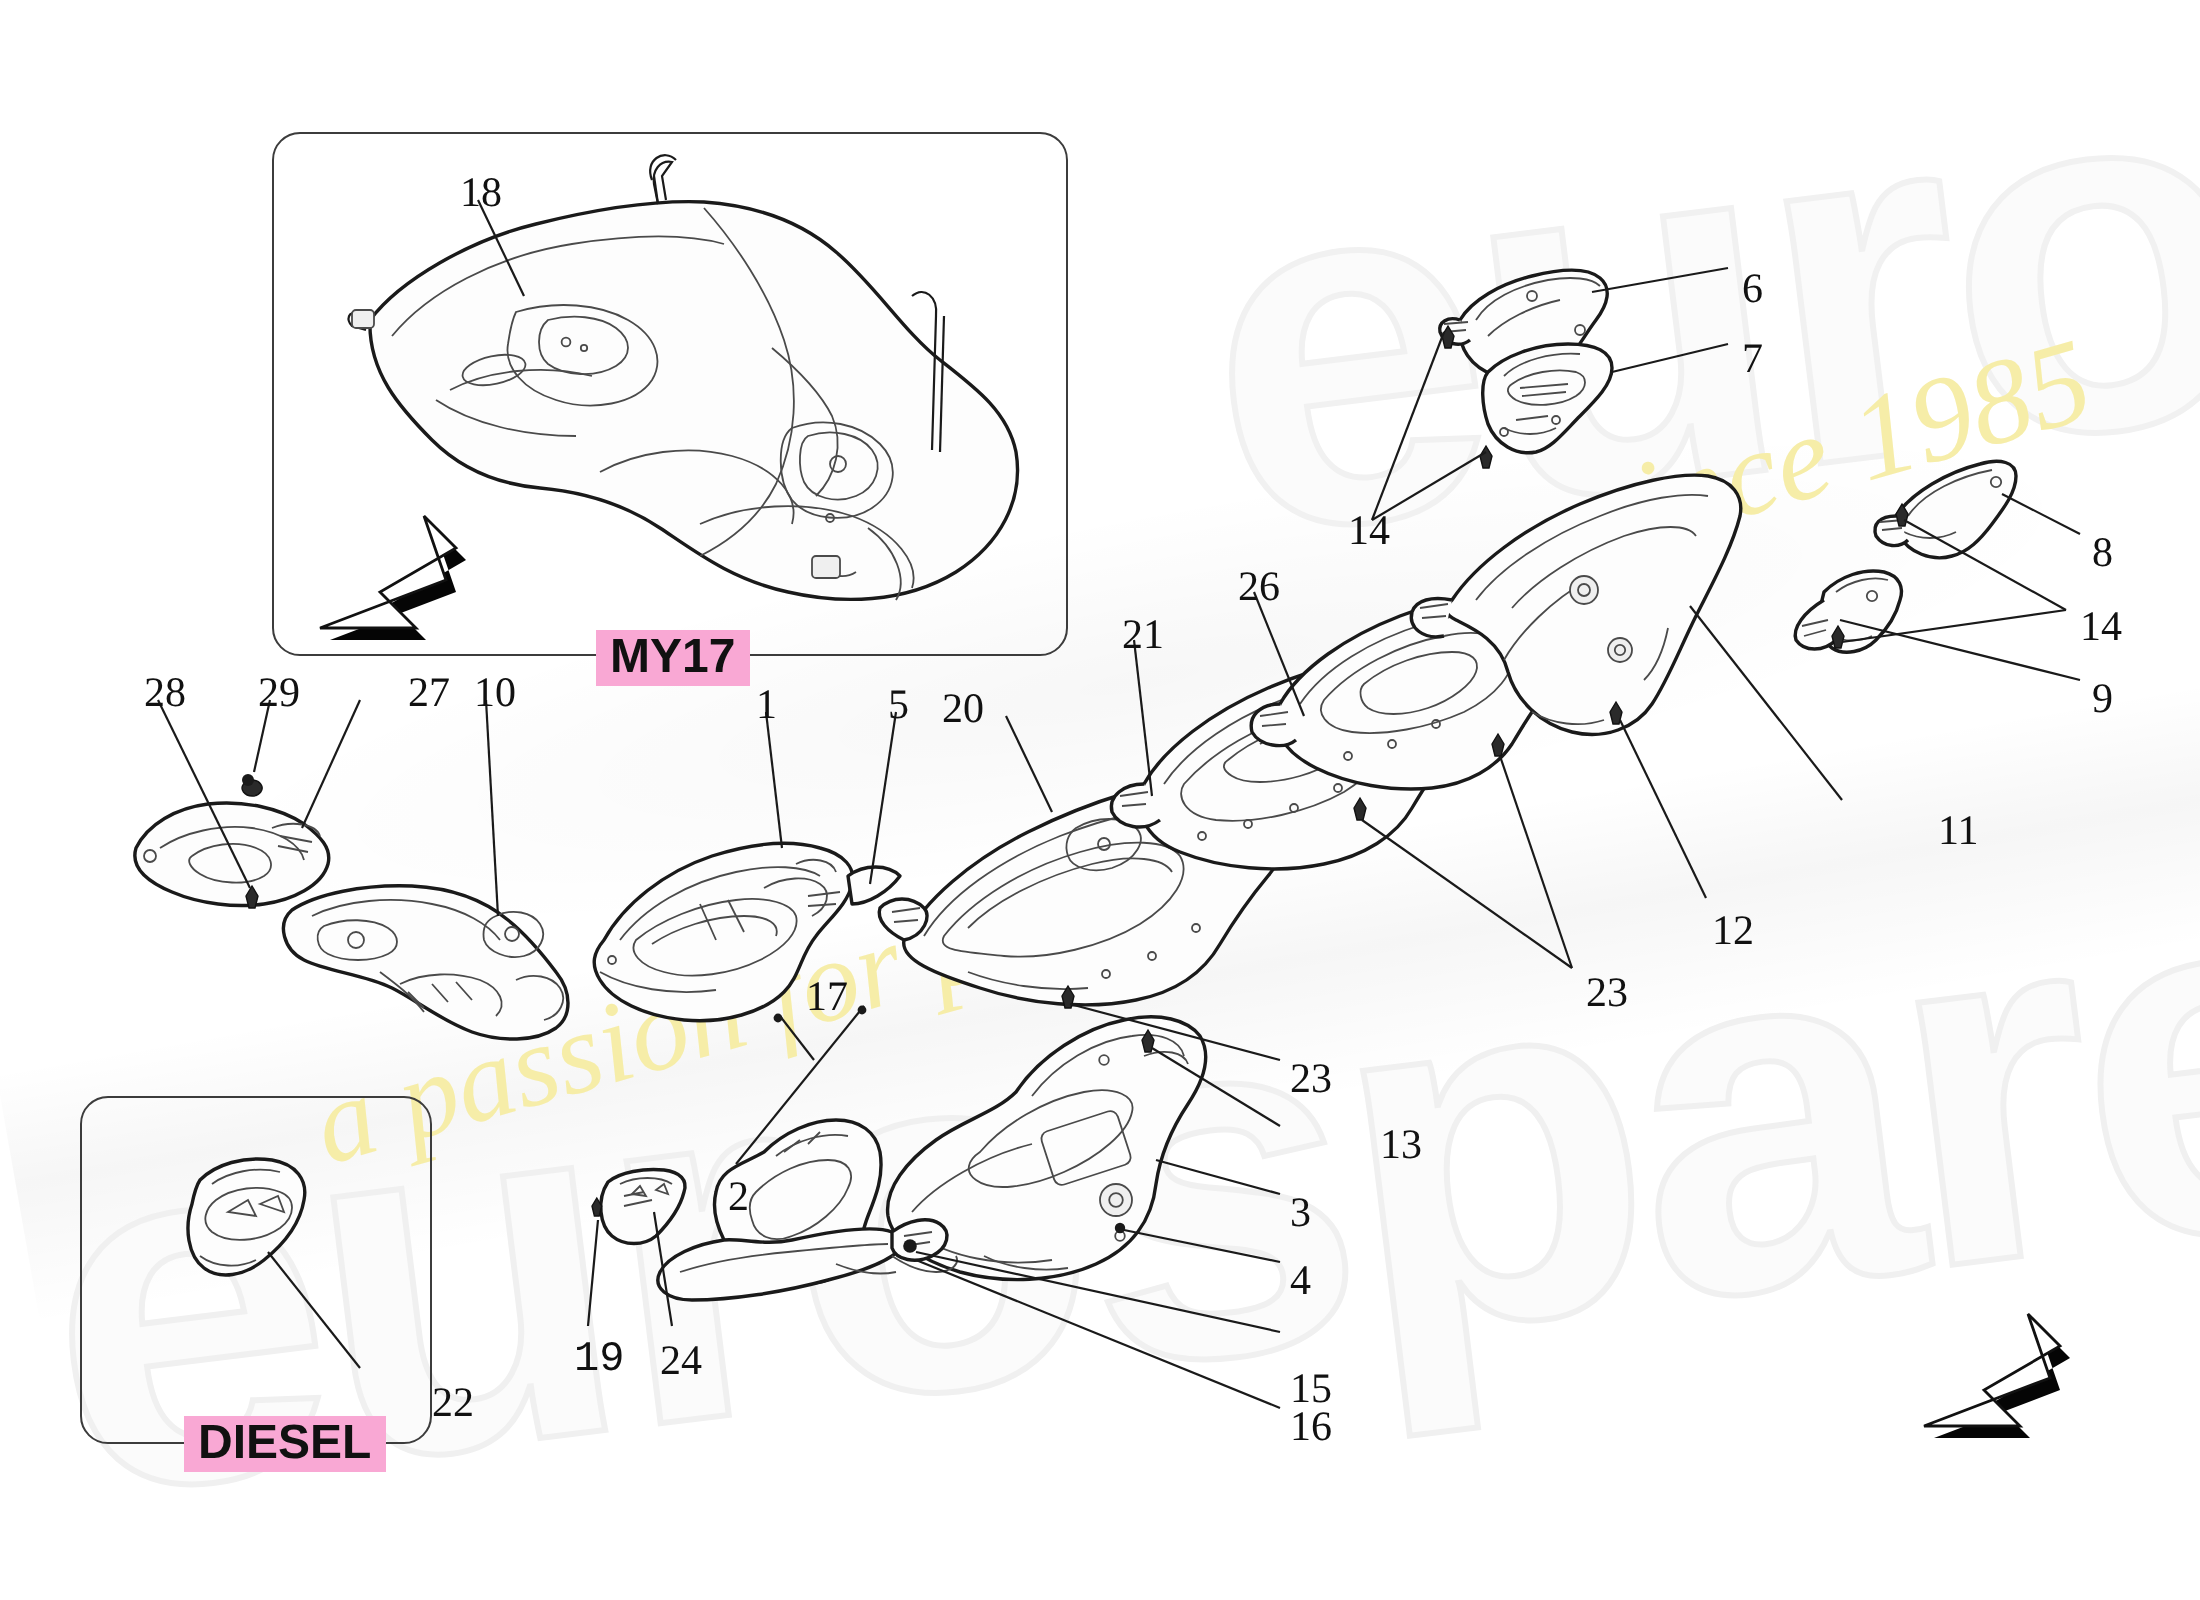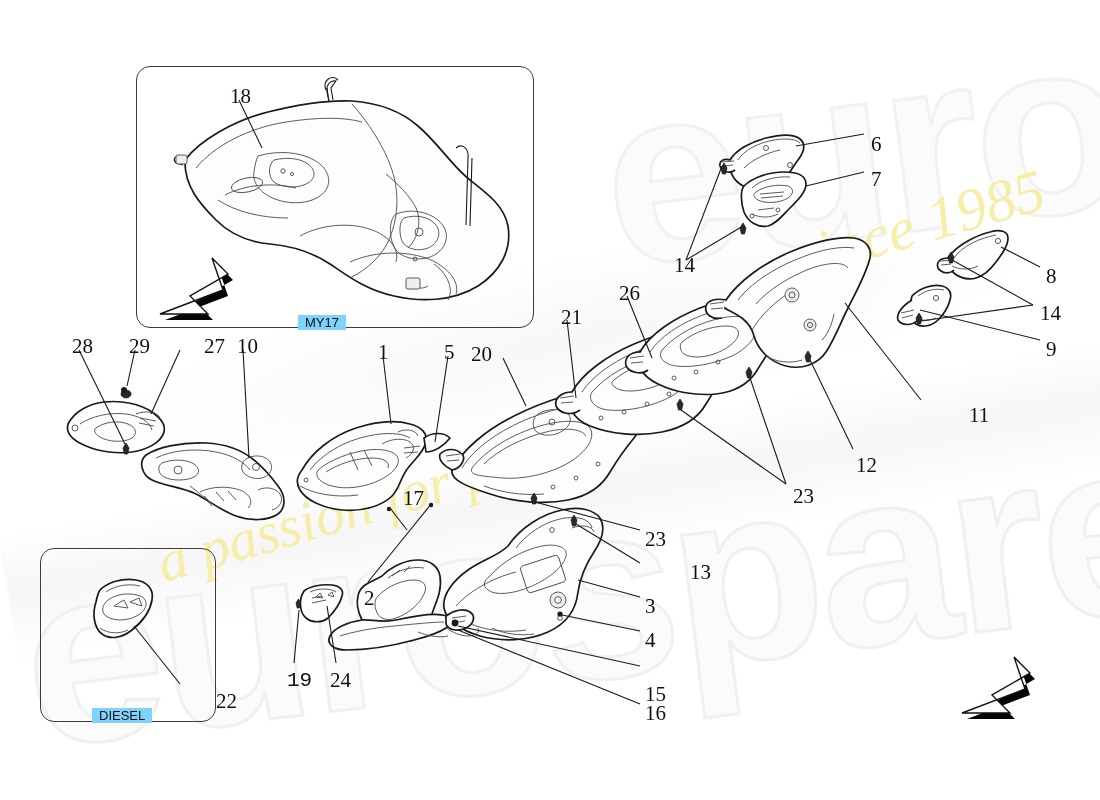--- a/index.html
+++ b/index.html
@@ -54,22 +54,22 @@
     color:#f6eda8;
     transform:rotate(-16deg);
     white-space:nowrap;
   }
 
   
   .group-box{position:absolute;border:1.6px solid #3c3c3c;border-radius:14px;}
   .group-label{
     position:absolute;
     font-family:"Liberation Sans", sans-serif;
-    font-weight:400;font-size:13px;color:#111;
-    background:#7dd3fc;padding:0 7px;
+    font-weight:700;font-size:24px;color:#111;
+    background:#f9a8d4;padding:0 7px;
   }
 
   
   .num{
     position:absolute;
     font-family:"Liberation Serif", serif;
     font-size:21px;color:#111;line-height:1;
     white-space:nowrap;
   }
 

